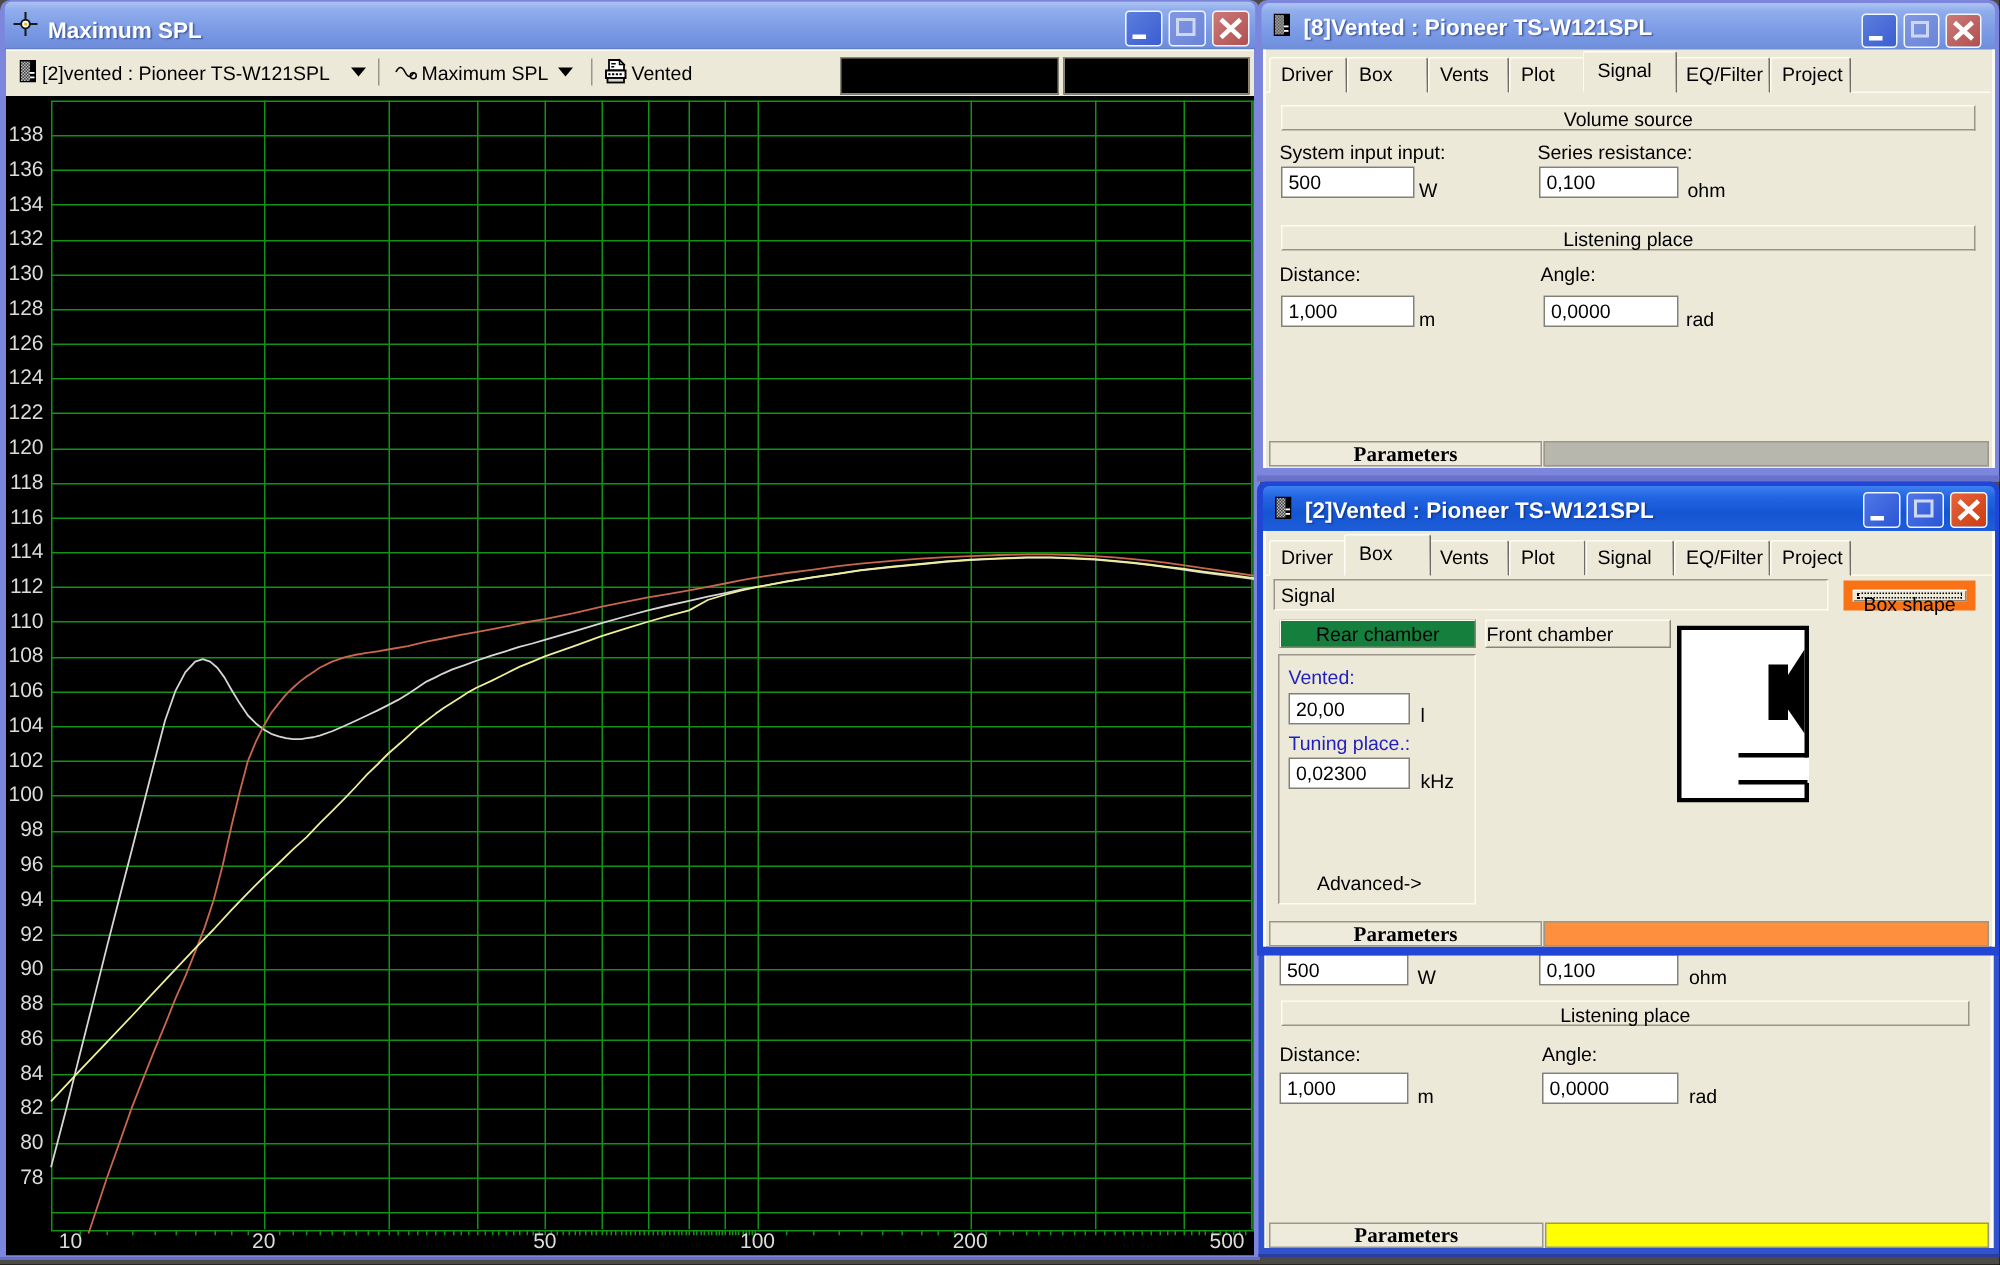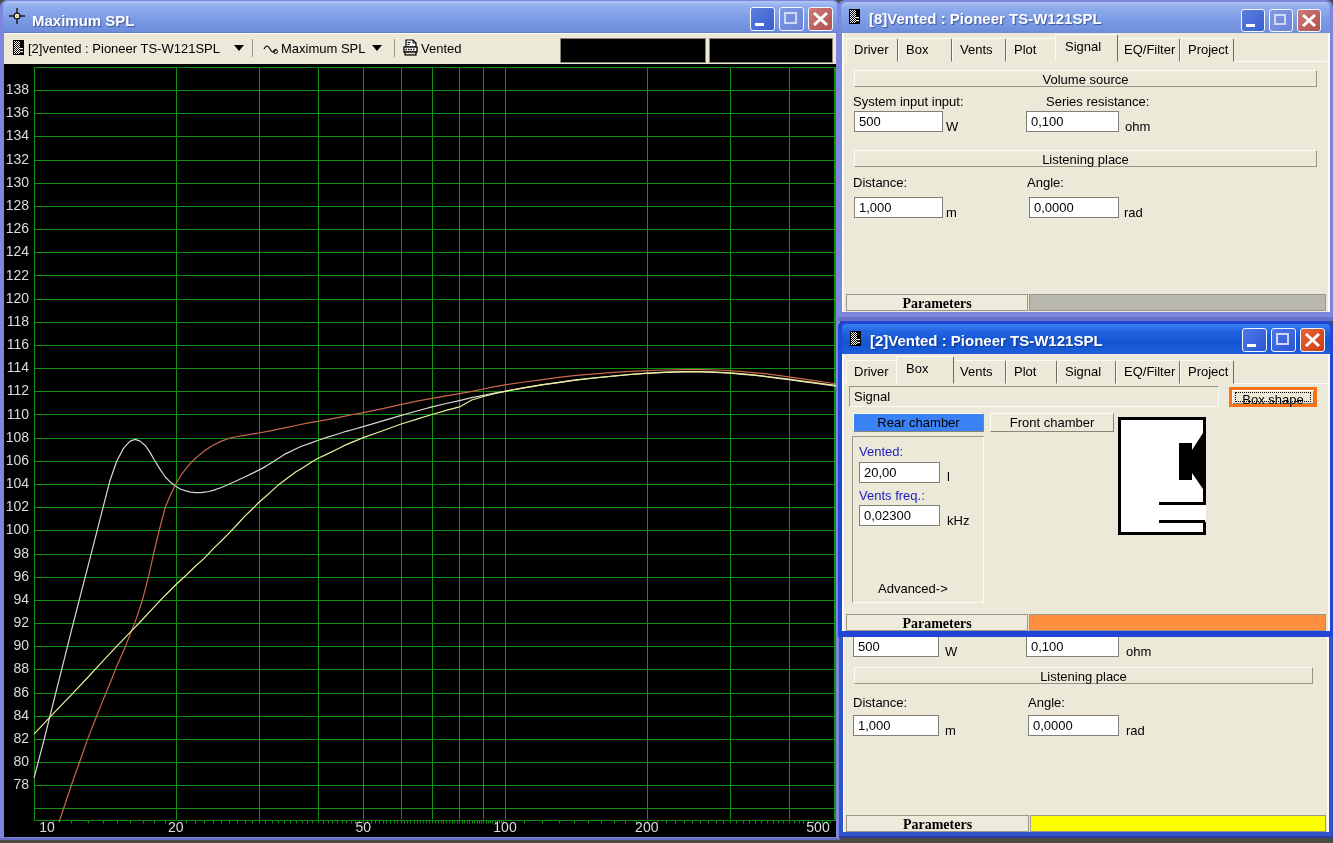--- a/index.html
+++ b/index.html
@@ -154,21 +154,21 @@
 <div class="tab" style="left:898px;top:38px;width:54px;height:24px;z-index:2;padding:3px 0 0 7px;text-align:left">Box</div>
 <div class="tab" style="left:952px;top:38px;width:54px;height:24px;z-index:2;padding:3px 0 0 7px;text-align:left">Vents</div>
 <div class="tab" style="left:1006px;top:38px;width:51px;height:24px;z-index:2;padding:3px 0 0 7px;text-align:left">Plot</div>
 <div class="tab" style="left:1055px;top:34px;width:63px;height:28px;z-index:3;padding:4px 0 0 9px;text-align:left">Signal</div>
 <div class="tab" style="left:1116px;top:38px;width:64px;height:24px;z-index:2;padding:3px 0 0 7px;text-align:left">EQ/Filter</div>
 <div class="tab" style="left:1180px;top:38px;width:54px;height:24px;z-index:2;padding:3px 0 0 7px;text-align:left">Project</div>
 <div class="abs" style="left:841px;top:62px;width:489px;height:250px;z-index:3"></div>
 <div class="abs" style="z-index:4">
     <div class="hdrbar" style="left:854px;top:70px;width:463px;height:17px;padding-top:1px">Volume source</div>
     <div class="lbl" style="left:853px;top:94px">System input input:</div>
-    <div class="lbl" style="left:1046px;top:94px">Series resistance:</div>
+    <div class="lbl" style="left:1025px;top:94px">Series resistance:</div>
     <div class="edit" style="left:854px;top:111px;width:89px;height:21px">500</div>
     <div class="lbl" style="left:946px;top:119px">W</div>
     <div class="edit" style="left:1026px;top:111px;width:93px;height:21px">0,100</div>
     <div class="lbl" style="left:1125px;top:119px">ohm</div>
     <div class="hdrbar" style="left:854px;top:150px;width:463px;height:17px;padding-top:1px">Listening place</div>
     <div class="lbl" style="left:853px;top:175px">Distance:</div>
     <div class="lbl" style="left:1027px;top:175px">Angle:</div>
     <div class="edit" style="left:854px;top:197px;width:89px;height:21px">1,000</div>
     <div class="lbl" style="left:946px;top:205px">m</div>
     <div class="edit" style="left:1029px;top:197px;width:90px;height:21px">0,0000</div>
@@ -221,28 +221,28 @@
     <div class="abs" style="left:842px;top:354px;width:488px;height:277px;background:#ece9d8;border-left:2px solid #fcfcf6;border-right:2px solid #fcfcf6"></div>
     <div class="abs" style="left:844px;top:383px;width:484px;height:231px;border-top:1px solid #fdfcf2;background:#ece9d8"></div>
     <div class="tab" style="left:846px;top:360px;width:52px;height:24px;z-index:12;padding:3px 0 0 7px;text-align:left">Driver</div>
     <div class="tab" style="left:896px;top:356px;width:58px;height:28px;z-index:13;padding:4px 0 0 9px;text-align:left">Box</div>
     <div class="tab" style="left:952px;top:360px;width:54px;height:24px;z-index:12;padding:3px 0 0 7px;text-align:left">Vents</div>
     <div class="tab" style="left:1006px;top:360px;width:51px;height:24px;z-index:12;padding:3px 0 0 7px;text-align:left">Plot</div>
     <div class="tab" style="left:1057px;top:360px;width:59px;height:24px;z-index:12;padding:3px 0 0 7px;text-align:left">Signal</div>
     <div class="tab" style="left:1116px;top:360px;width:64px;height:24px;z-index:12;padding:3px 0 0 7px;text-align:left">EQ/Filter</div>
     <div class="tab" style="left:1180px;top:360px;width:54px;height:24px;z-index:12;padding:3px 0 0 7px;text-align:left">Project</div>
     <div class="abs" style="left:849px;top:386px;width:370px;height:21px;background:#ece9d8;border:1px solid;border-color:#9a978a #fdfcf2 #fdfcf2 #9a978a;font-size:13px;padding:2px 0 0 4px">Signal</div>
-    <div class="abs" style="left:1229px;top:387px;width:88px;height:20px;background:#ece9d8;border:3px solid #f97316;box-shadow:inset 1px 1px 0 #fff,inset -1px -1px 0 #888576;font-size:13px;text-align:center;padding-top:2px"><div class="abs" style="left:3px;top:2px;right:3px;bottom:2px;border:1px dotted #000"></div><span style="position:relative">Box shape</span></div>
-    <div class="abs" style="left:853px;top:413px;width:131px;height:19px;background:#3b82f6;border:1px solid;border-color:#fdfcf2 #888576 #888576 #fdfcf2;font-size:13px;text-align:center;padding-top:1px">Rear chamber</div>
-    <div class="abs" style="left:990px;top:413px;width:124px;height:19px;background:#ece9d8;border:1px solid;border-color:#fdfcf2 #888576 #888576 #fdfcf2;font-size:13px;text-align:center;padding-top:1px">Front chamber</div>
+    <div class="abs" style="left:1229px;top:387px;width:88px;height:20px;background:#ece9d8;border:6px solid #f97316;box-shadow:inset 1px 1px 0 #fff,inset -1px -1px 0 #888576;font-size:13px;text-align:center;padding-top:2px"><div class="abs" style="left:3px;top:2px;right:3px;bottom:2px;border:1px dotted #000"></div><span style="position:relative">Box shape</span></div>
+    <div class="abs" style="left:853px;top:413px;width:131px;height:19px;background:#15803d;border:1px solid;border-color:#fdfcf2 #888576 #888576 #fdfcf2;font-size:13px;text-align:center;padding-top:1px">Rear chamber</div>
+    <div class="abs" style="left:990px;top:413px;width:124px;height:19px;background:#ece9d8;border:1px solid;border-color:#fdfcf2 #888576 #888576 #fdfcf2;font-size:13px;text-align:left;padding-top:1px">Front chamber</div>
     <div class="abs" style="left:852px;top:436px;width:132px;height:167px;border:1px solid;border-color:#9a978a #fdfcf2 #fdfcf2 #9a978a"></div>
     <div class="lbl blu" style="left:859px;top:444px">Vented:</div>
     <div class="edit" style="left:859px;top:462px;width:81px;height:21px">20,00</div>
     <div class="lbl" style="left:947px;top:469px">l</div>
-    <div class="lbl blu" style="left:859px;top:488px">Vents freq.:</div>
+    <div class="lbl blu" style="left:859px;top:488px">Tuning place.:</div>
     <div class="edit" style="left:859px;top:505px;width:81px;height:21px">0,02300</div>
     <div class="lbl" style="left:947px;top:513px">kHz</div>
     <div class="lbl" style="left:878px;top:581px">Advanced-&gt;</div>
     <div class="abs" style="left:1118px;top:417px;width:88px;height:118px"><svg width="88" height="118" xmlns="http://www.w3.org/2000/svg">
         <rect x="1.5" y="1.5" width="85" height="115" fill="#fff" stroke="#000" stroke-width="3"></rect>
         <rect x="84" y="88" width="4" height="17" fill="#fff"></rect>
         <rect x="41" y="85" width="46" height="3" fill="#000"></rect>
         <rect x="41" y="103" width="46" height="3" fill="#000"></rect>
         <rect x="61" y="26" width="13" height="37" fill="#000"></rect>
         <polygon points="74,33 85,16 85,72 74,56" fill="#000"></polygon>

